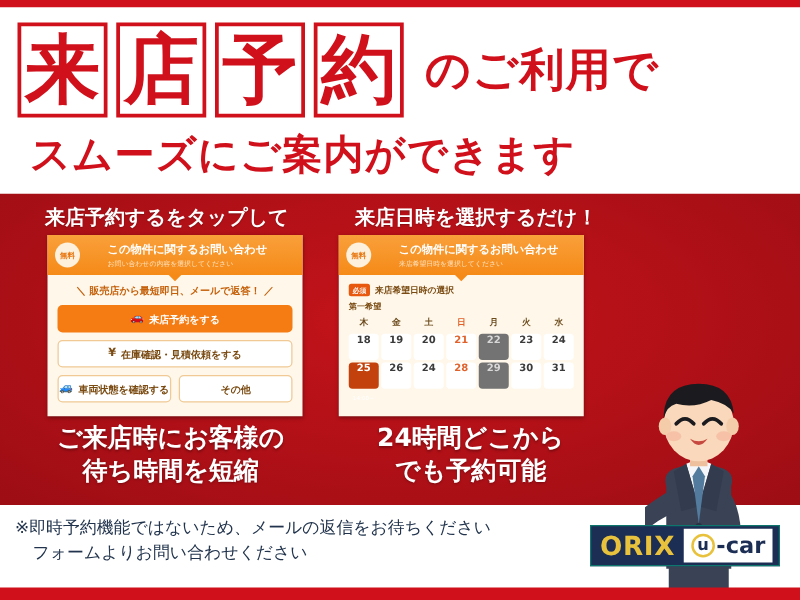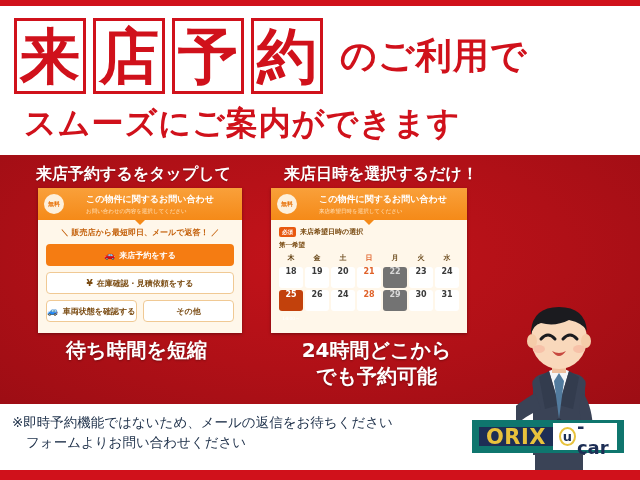--- a/index.html
+++ b/index.html
@@ -135,21 +135,21 @@
   
   .footer{position:absolute;left:0;top:404px;width:516px;height:66px;background:#fff;}
   .note{
     position:absolute;left:12px;top:9px;width:450px;color:#22344d;
     font-size:13.5px;line-height:1.45;font-family:"DejaVu Sans",sans-serif;
   }
   .note .indent{padding-left:14px;}
 
   .logo{
     position:absolute;left:472px;top:420px;width:152px;height:33px;
-    background:#1d2e55;border:7px solid #0f766e;display:flex;align-items:center;
+    background:#1d2e55;border:1px solid #0f766e;display:flex;align-items:center;
     box-sizing:border-box;
   }
   .logo-orix{
     color:#e8c23c;font-size:21px;font-weight:bold;letter-spacing:.5px;
     padding:0 7px;font-family:"DejaVu Sans",sans-serif;
   }
   .logo-ucar{
     background:#fff;height:27px;margin-right:2px;display:flex;align-items:center;
     padding:0 6px;box-sizing:border-box;
   }
@@ -288,20 +288,21 @@
               <span>30</span>
             </div>
             <div class="cell">
               <span>31</span>
             </div>
           </div>
       </div>
     </div>
 
     <div class="benefit left" id="benefit-left">
+        <div>ご来店時にお客様の</div>
         <div>待ち時間を短縮</div>
       </div>
     <div class="benefit right" id="benefit-right">
         <div>24時間どこから</div>
         <div>でも予約可能</div>
       </div>
 
     <svg class="man" viewBox="0 0 126 262">
 
       <path d="M38 150 L38 243 L58 243 L62 175 L66 243 L86 243 L86 150 Z" fill="#3a4356"></path>

